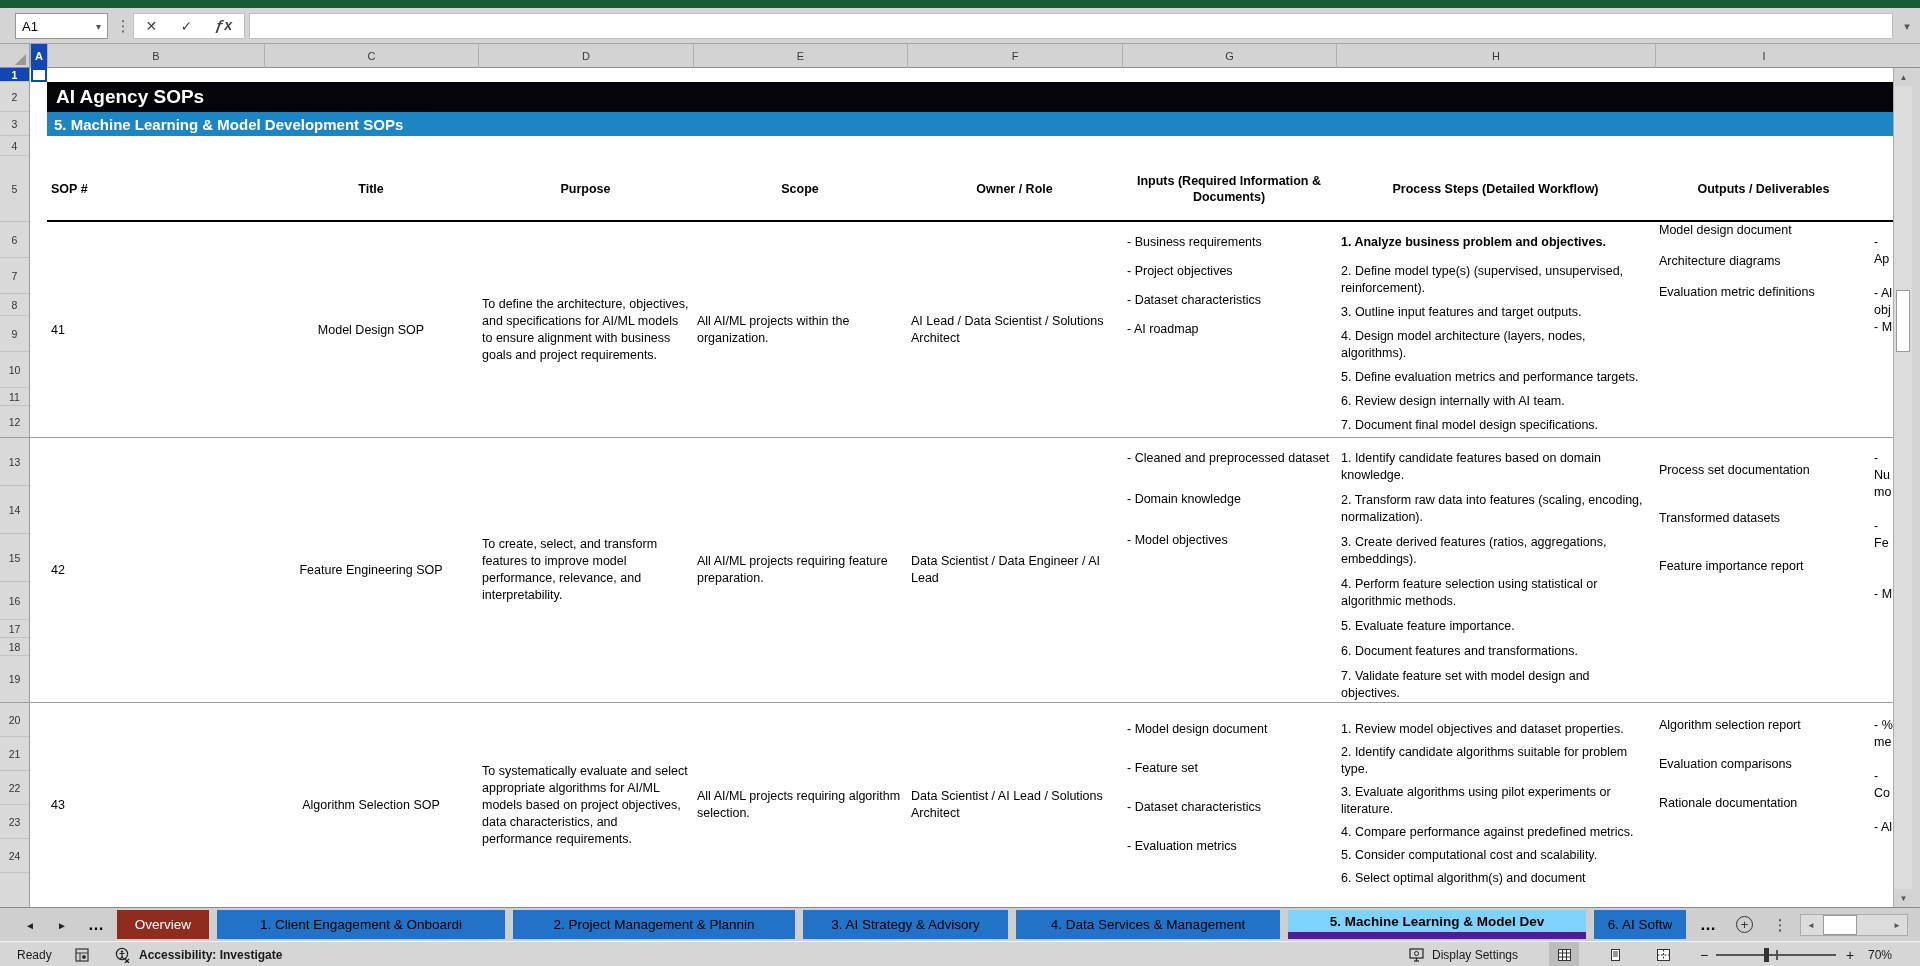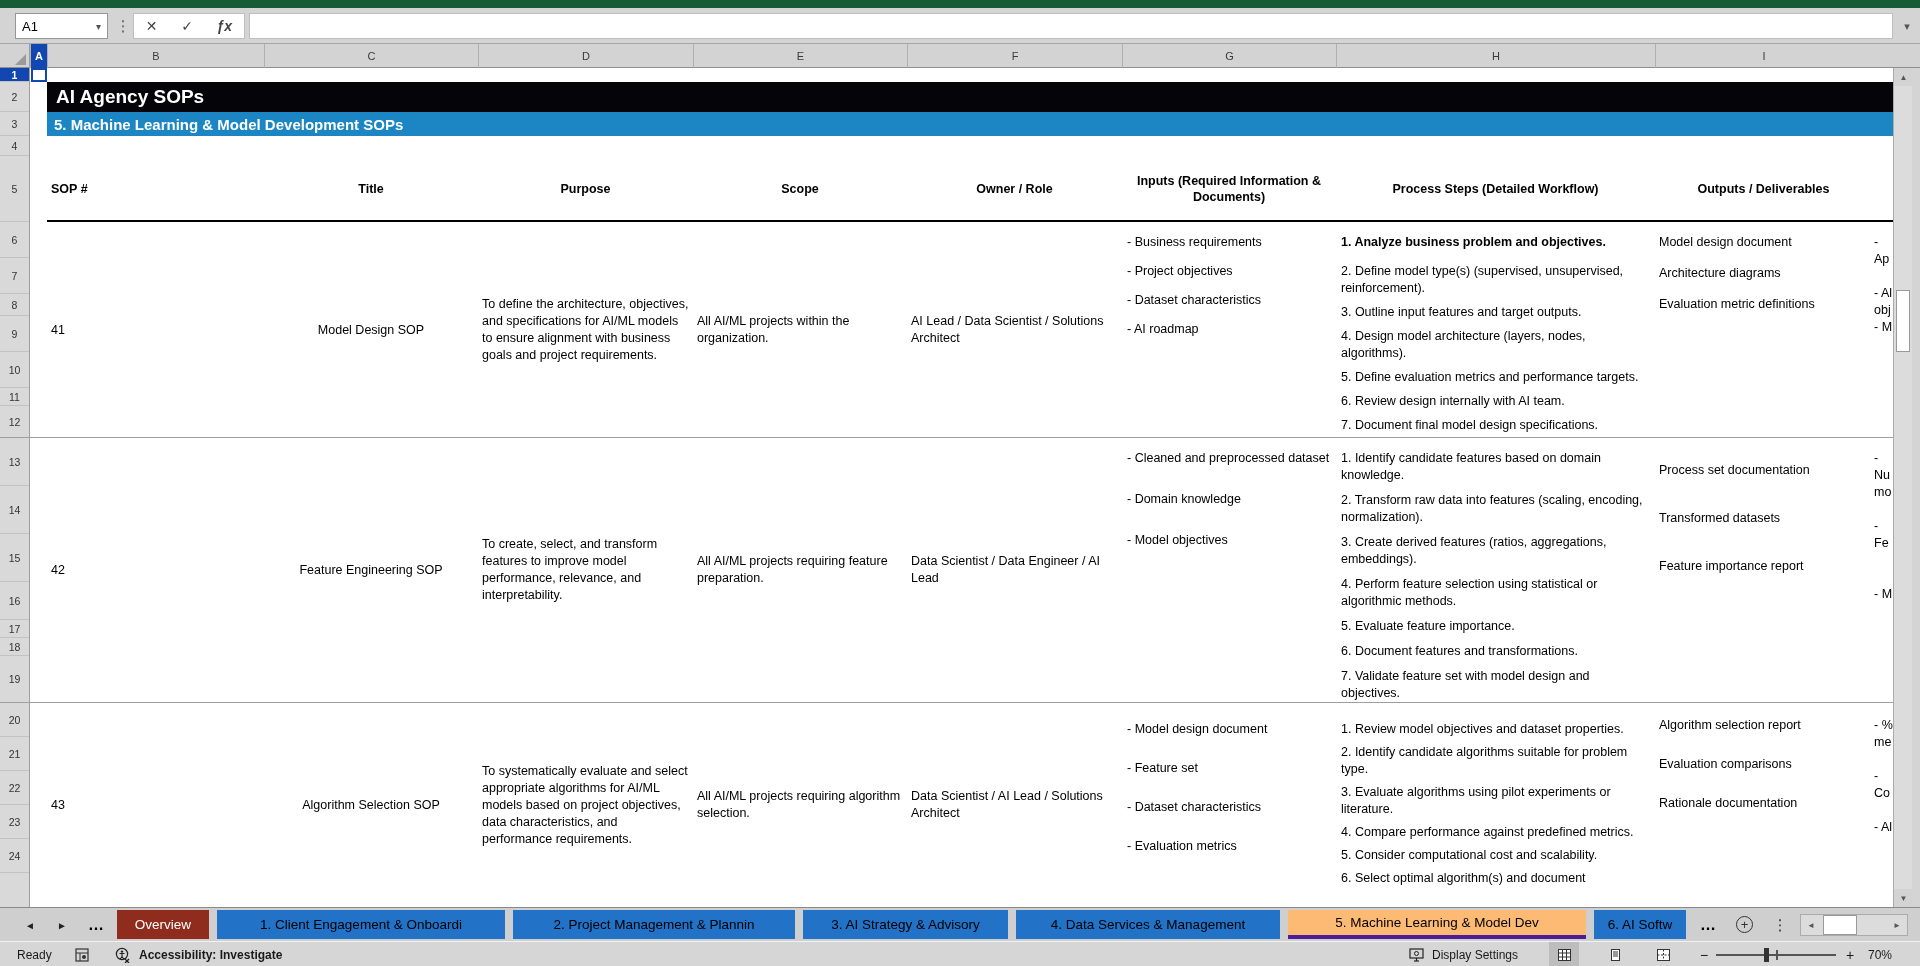--- a/index.html
+++ b/index.html
@@ -6,21 +6,21 @@
   html,body { width:1920px; height:966px; overflow:hidden; }
   body { font-family:"Liberation Sans", sans-serif; background:#d4d4d4; position:relative; }
   .abs { position:absolute; }
 
   
   #title-strip { left:0; top:0; width:1920px; height:8px; background:#185c37; }
   #formula-row { left:0; top:8px; width:1920px; height:36px; background:#d4d4d4; border-bottom:1px solid #a6a6a6; }
   #name-box { left:15px; top:5px; width:93px; height:26px; background:#fff; border:1px solid #969696; font-size:13px; display:flex; align-items:center; padding:0 6px; justify-content:space-between; }
   #fb-dots { left:116px; top:5px; width:14px; height:26px; color:#555; font-size:15px; display:flex; align-items:center; justify-content:center; }
   #fb-btns { left:133px; top:5px; width:112px; height:26px; background:#fff; border:1px solid #bfbfbf; display:flex; align-items:center; justify-content:space-around; color:#444; font-size:14px; }
-  #fx-glyph { font-family:Liberation Sans, sans-serif; font-style:italic; font-weight:bold; font-size:14px;text-align:right; }
+  #fx-glyph { font-family:Liberation Mono, monospace; font-style:italic; font-weight:bold; font-size:14px;text-align:right; }
   #formula-input { left:249px; top:5px; width:1644px; height:26px; background:#fff; border:1px solid #bfbfbf; }
   #fb-expand { left:1898px; top:5px; width:18px; height:26px; color:#555; font-size:11px; display:flex; align-items:center; justify-content:center; }
 
   
   #col-strip { left:0; top:44px; width:1920px; height:24px; background:#d3d3d3; border-bottom:1px solid #8f8f8f; }
   #select-all { left:0; top:0; width:30px; height:24px; border-right:1px solid #9f9f9f; position:absolute; }
   #select-all:after { content:""; position:absolute; right:3px; bottom:3px; border-left:11px solid transparent; border-bottom:11px solid #9a9a9a; }
   .colhead { position:absolute; top:0; height:24px; display:flex; align-items:center; justify-content:center; font-size:11px; color:#3a3a3a; border-left:1px solid #b0b0b0; }
   .colhead.sel { background:#1246b1; color:#fff; font-weight:bold; }
 
@@ -57,21 +57,21 @@
   .vs-arrow { position:absolute; left:0; width:19px; height:18px; display:flex; align-items:center; justify-content:center; font-size:8px; color:#555; background:#d3d3d3; }
   #vs-thumb { position:absolute; left:2px; top:222px; width:14px; height:62px; background:#fff; border:1px solid #9a9a9a; }
   #grid-right-edge { left:1912px; top:0; width:8px; height:839px; background:#d4d4d4; }
 
   
   #tab-bar { left:0; top:907px; width:1920px; height:34px; background:#cfcfcf; border-top:1px solid #8a8a8a; }
   .tb { position:absolute; top:0; height:34px; display:flex; align-items:center; justify-content:center; }
   .tabnav { color:#222; font-size:10px; width:24px; }
   .sheet-tab { top:2px; height:29px; padding:0 10px; font-size:13.5px; color:#000; background:#2273c8; overflow:hidden; white-space:nowrap; }
   .sheet-tab.overview { background:#8f2c1e; color:#fff; }
-  .sheet-tab.active { background:#fdba74; font-weight:normal; border-bottom:4px solid #4c1d95; }
+  .sheet-tab.active { background:#7dd3fc; font-weight:bold; border-bottom:7px solid #4c1d95; }
   #add-sheet { border:1.5px solid #333; border-radius:50%; width:17px; height:17px; top:8px; font-size:13px; color:#333; line-height:14px; }
   #hscroll { left:1800px; top:6px; width:108px; height:22px; background:#dcdcdc; border:1px solid #ababab; display:flex; align-items:center; }
   #hs-thumb { width:34px; height:20px; background:#fff; border:1px solid #9a9a9a; margin-left:2px; }
   .hs-arrow { width:20px; text-align:center; font-size:8px; color:#555; }
 
   
   #status-bar { left:0; top:941px; width:1920px; height:25px; background:#d6d6d6; border-top:1px solid #f2f2f2; font-size:12px; color:#1a1a1a; }
   .sb { position:absolute; top:0; height:25px; display:flex; align-items:center; }
   .viewbtn { width:30px; justify-content:center; }
   .viewbtn.sel { background:#bdbdbd; }
@@ -172,21 +172,21 @@
     </div>
     <div class="cellcol c-steps" style="top:12px;">
       <p class="step" style="margin-bottom:12px;font-weight:bold;">1. Analyze business problem and objectives.</p>
       <p class="step">2. Define model type(s) (supervised, unsupervised, reinforcement).</p>
       <p class="step">3. Outline input features and target outputs.</p>
       <p class="step">4. Design model architecture (layers, nodes, algorithms).</p>
       <p class="step">5. Define evaluation metrics and performance targets.</p>
       <p class="step">6. Review design internally with AI team.</p>
       <p class="step">7. Document final model design specifications.</p>
     </div>
-    <div class="cellcol c-outputs" style="top:12px;">
+    <div class="cellcol c-outputs" style="top:0;">
       <div class="out-item">Model design document</div>
       <div class="out-item">Architecture diagrams</div>
       <div class="out-item">Evaluation metric definitions</div>
     </div>
     <div class="cellcol c-clip" style="top:12px;">- Ap
 
 - Al
 obj
 - M</div>
   </div>

